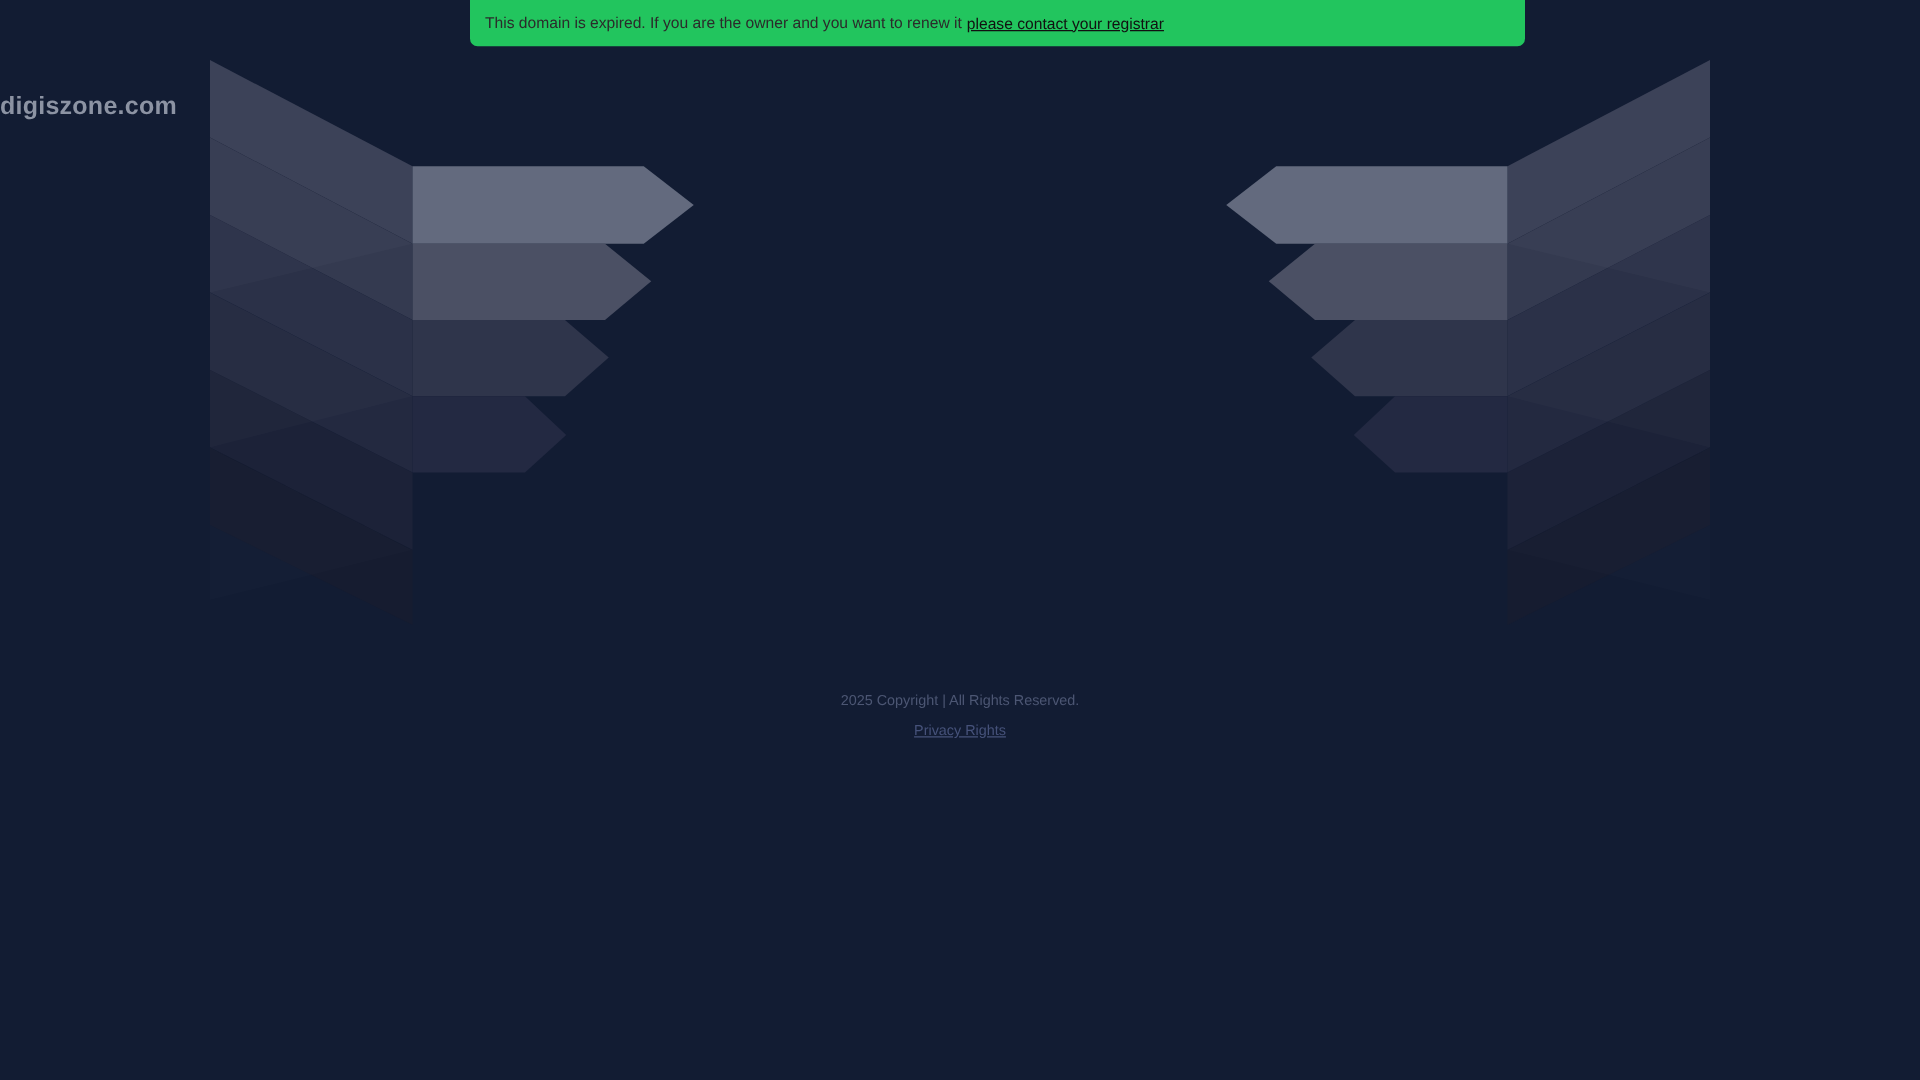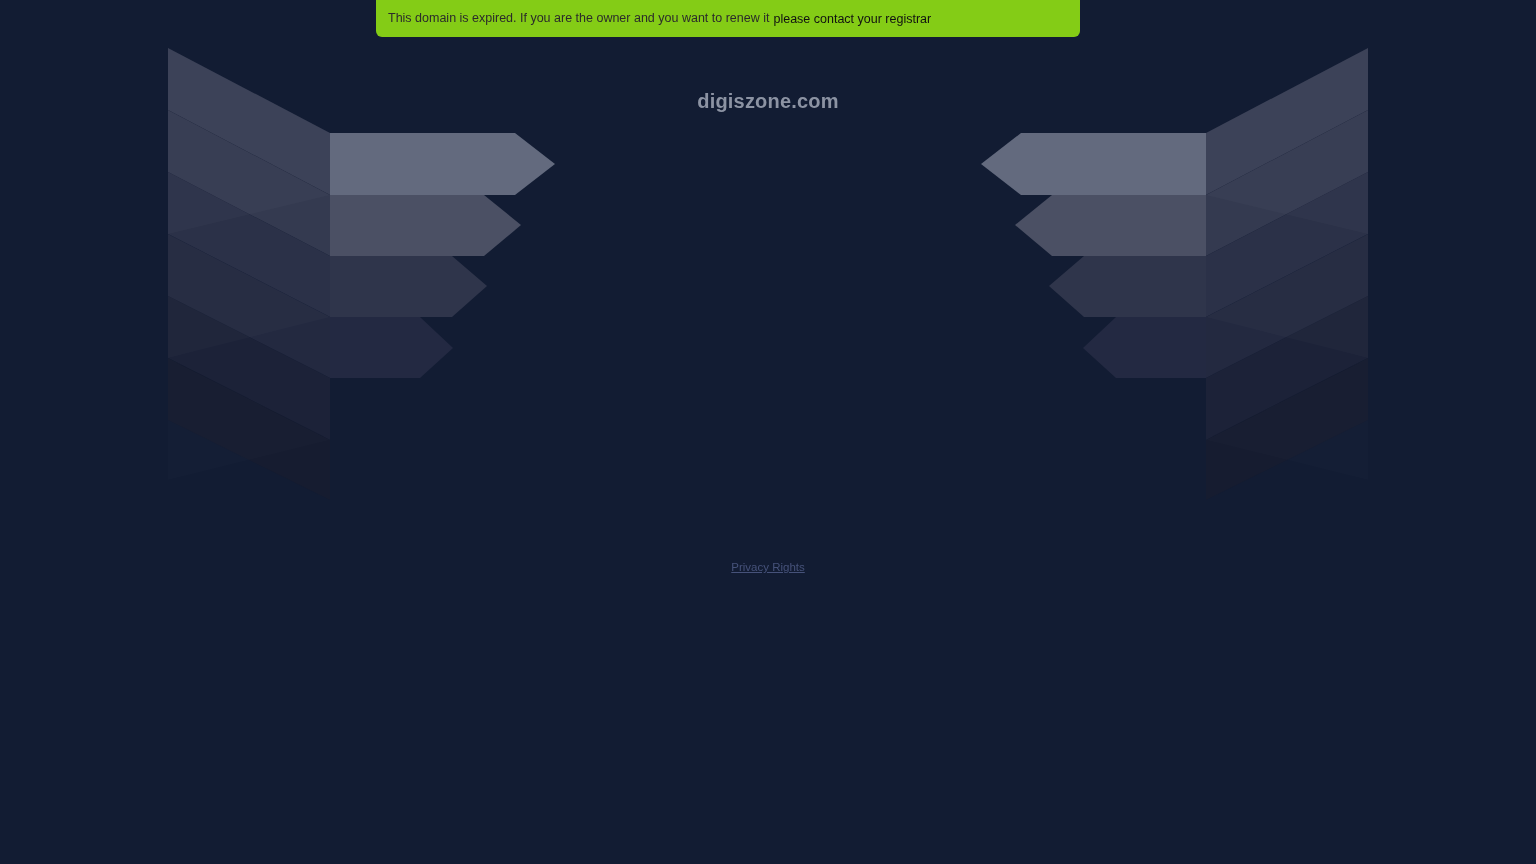--- a/index.html
+++ b/index.html
@@ -13,40 +13,41 @@
     font-family: "Liberation Sans", sans-serif;
     overflow: hidden;
     position: relative;
   }
 
   
   .banner {
     position: absolute;
     left: 376px;
     top: 0;
-    width: 704px;
+    width: 844px;
     height: 37px;
-    background: #84cc16;
+    background: #22c55e;
     border-bottom-left-radius: 6px;
     border-bottom-right-radius: 6px;
     display: flex;
     align-items: center;
     box-sizing: border-box;
     padding: 0 12px;
     z-index: 30;
   }
   .banner-text {
     font-size: 12.5px;
     color: #2b2b2b;
     line-height: 1;
     white-space: nowrap;
   }
   .banner-link {
     font-size: 12.5px;
     color: #111111;
+    text-decoration: underline;
     margin-left: 4px;
     white-space: nowrap;
     cursor: pointer;
   }
 
   
   .hero {
     position: absolute;
     left: 0;
     top: 0;
@@ -55,23 +56,23 @@
     z-index: 5;
   }
   .hero svg {
     display: block;
   }
 
   
   .domain-title {
     position: absolute;
     left: 0;
-    top: 90px;
+    top: 74px;
     width: 1536px;
-    text-align: center;
+    text-align: left;
     font-size: 20px;
     font-weight: bold;
     color: #8c93a3;
     letter-spacing: 0.2px;
     z-index: 20;
   }
 
   
   .footer {
     position: absolute;
@@ -154,14 +155,15 @@
 </div>
 
 <div class="banner">
   <span class="banner-text">This domain is expired. If you are the owner and you want to renew it</span>
   <a class="banner-link">please contact your registrar</a>
 </div>
 
 <div class="domain-title">digiszone.com</div>
 
 <div class="footer">
+  <div class="copyright">2025 Copyright | All Rights Reserved.</div>
   <a class="privacy-link">Privacy Rights</a>
 </div>
 
 </body></html>

